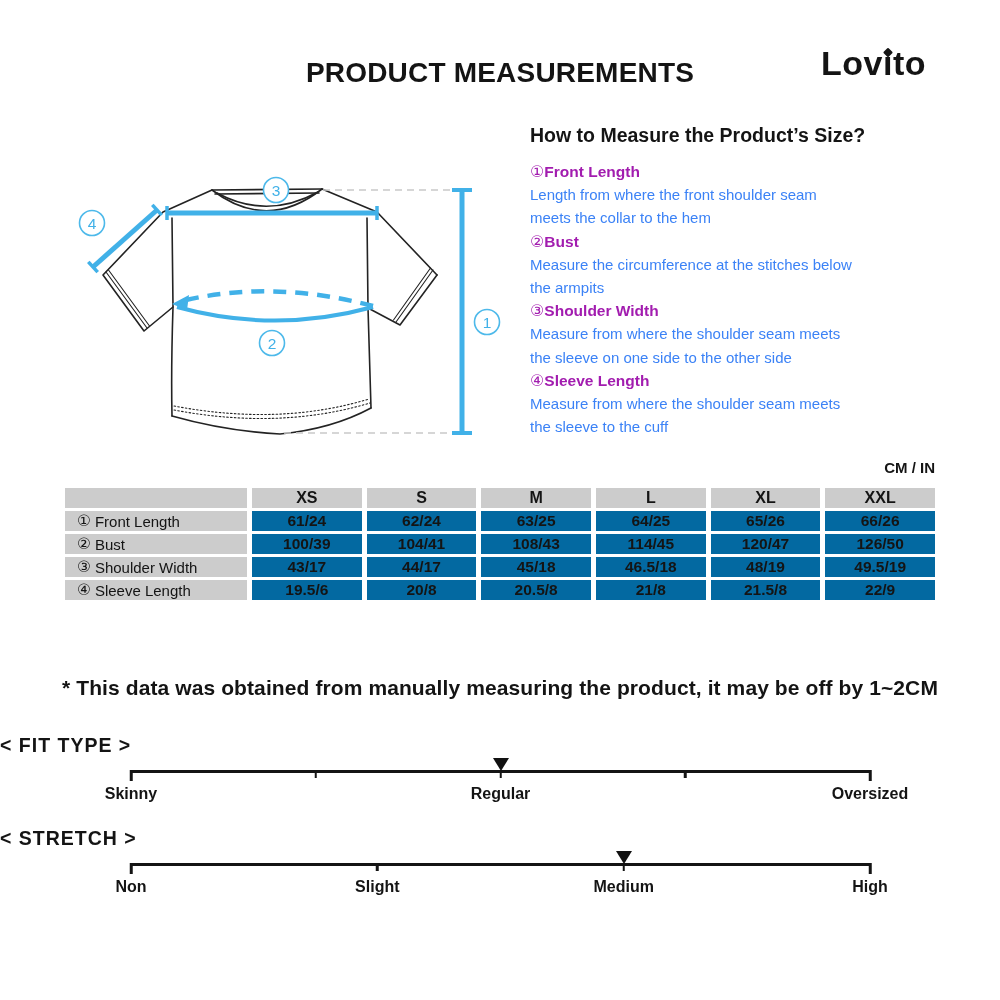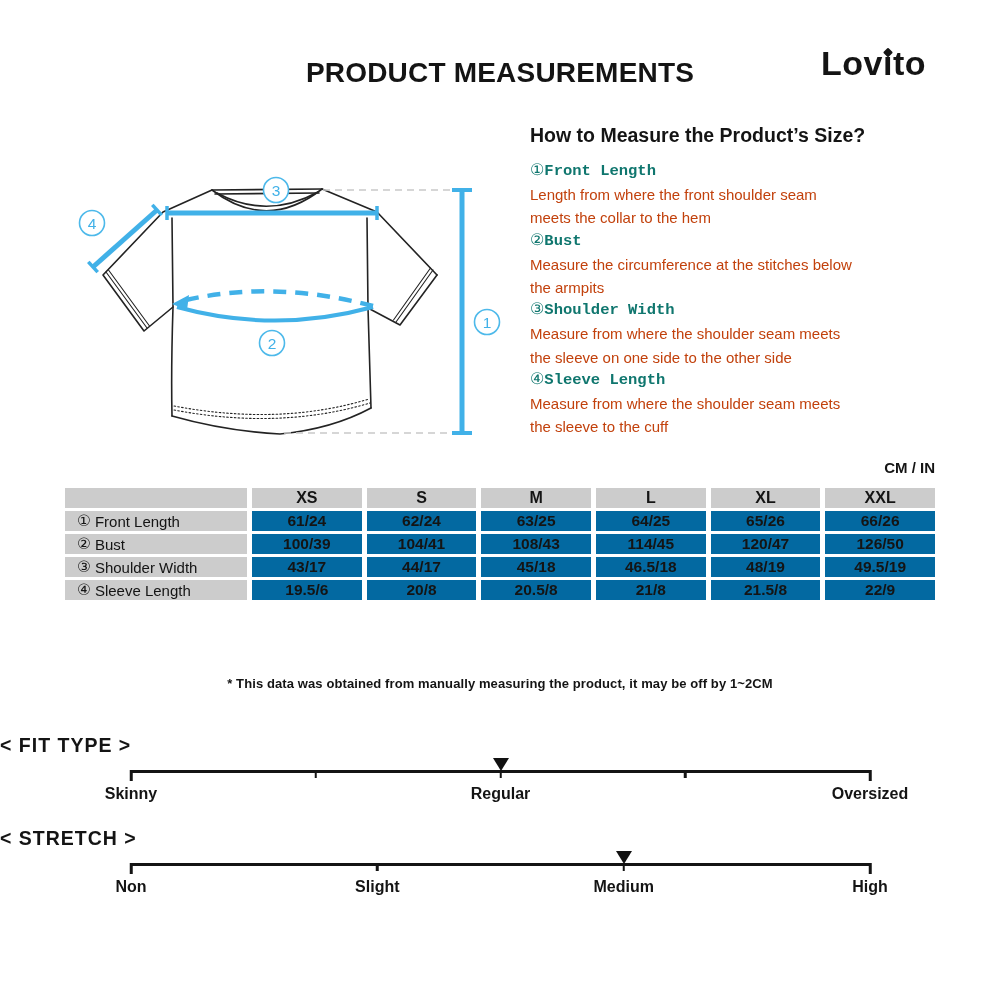--- a/index.html
+++ b/index.html
@@ -11,42 +11,42 @@
   .main-title { position:absolute; top:57px; left:0; width:1000px; text-align:center;
     font-size:28px; font-weight:bold; letter-spacing:0.2px; }
   .brand { position:absolute; top:44px; right:74px; font-size:34px; font-weight:bold; letter-spacing:0.5px; }
   .brand .i-dot { position:relative; display:inline-block; }
   .brand .i-dot::after { content:""; position:absolute; left:50%; top:5px; width:7px; height:7px;
     background:#141414; border-radius:1px; transform:translateX(-50%) rotate(45deg); }
 
   
   .howto { position:absolute; left:530px; top:124px; width:408px; }
   .howto-title { font-size:19.5px; font-weight:bold; margin-bottom:13px; }
-  .howto-item-head { font-size:15.5px; font-weight:bold; line-height:23.2px; color:#0f766e;font-family:Liberation Mono, monospace; }
+  .howto-item-head { font-size:15.5px; font-weight:bold; line-height:23.2px; color:#a21caf; }
   .howto-item-head .circ { font-weight:normal; font-size:16px; }
-  .howto-line { font-size:15px; line-height:23.2px; color:#c2410c; }
+  .howto-line { font-size:15px; line-height:23.2px; color:#3b82f6; }
 
   
   .diagram { position:absolute; left:60px; top:150px; width:460px; height:300px; }
 
   
   .unit-label { position:absolute; top:459px; right:65px; font-size:15px; font-weight:bold; }
   .size-table { position:absolute; left:65px; top:488px; width:870px;
     display:grid; grid-template-columns:182px repeat(6,1fr); column-gap:5px; row-gap:3px; }
   .cell { height:20px; display:flex; align-items:center; justify-content:center;
     font-size:15.5px; font-weight:bold; }
   .cell.head { background:#cccccc; font-size:16px; }
   .cell.rowlabel { background:#cccccc; justify-content:flex-start; padding-left:12px;
     font-weight:normal; font-size:15px; }
   .cell.rowlabel .circ { font-size:15.5px; margin-right:4px; }
   .cell.val { background:#0369a1; }
 
   
   .note { position:absolute; top:676px; left:0; width:1000px; text-align:center;
-    font-size:13px; font-weight:bold; letter-spacing:0.1px; }
+    font-size:21px; font-weight:bold; letter-spacing:0.1px; }
 
   
   .slider-title { position:absolute; left:0; width:1000px; 
     font-size:19.5px; font-weight:bold; letter-spacing:1px; }
   .track { position:absolute; left:131px; width:739px; height:2.5px; background:#141414; }
   .tick { position:absolute; top:0; width:2.5px; background:#141414; transform:translateX(-50%); }
   .tick.end { height:11px; }
   .tick.mid { height:8px; }
   .marker { position:absolute; top:-12px; width:0; height:0; transform:translateX(-50%);
     border-left:8px solid transparent; border-right:8px solid transparent; border-top:13px solid #111; }

